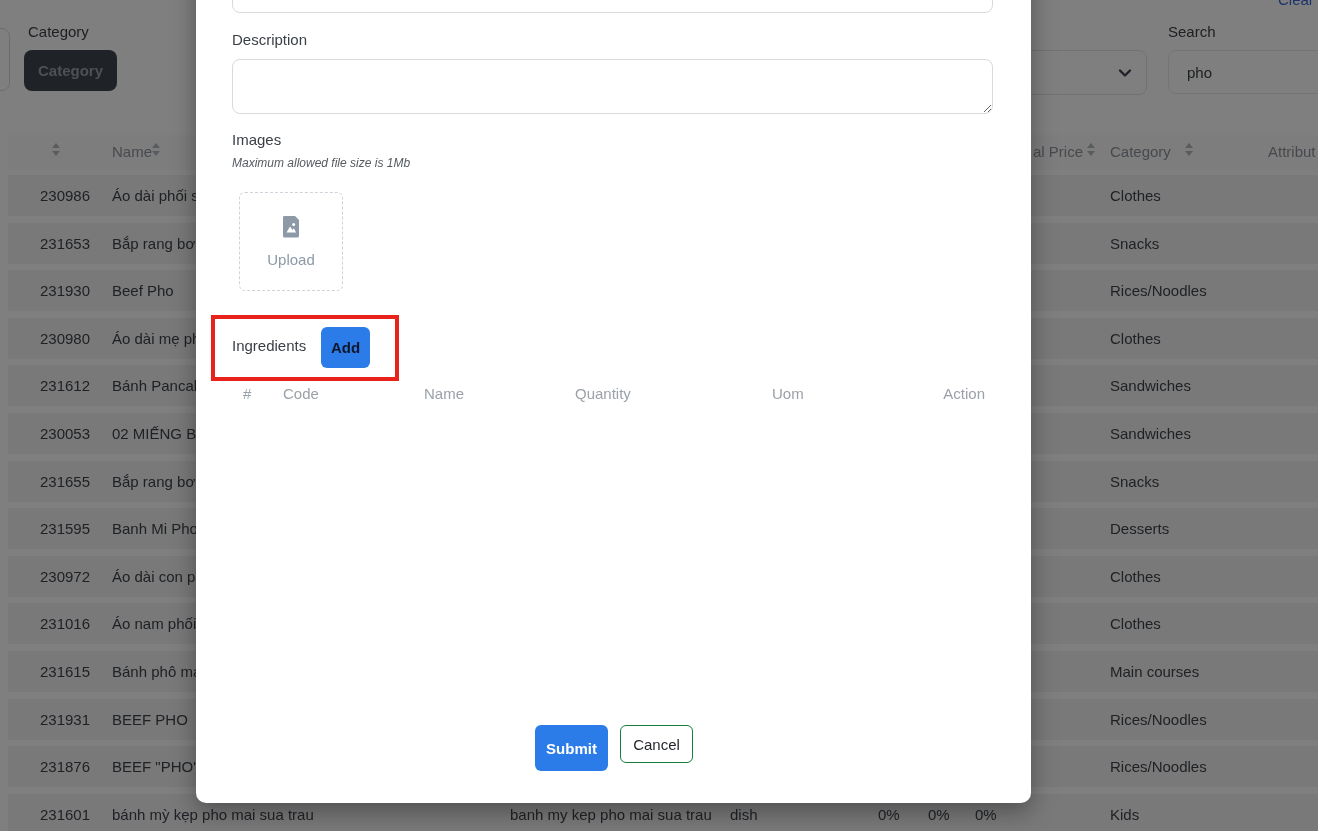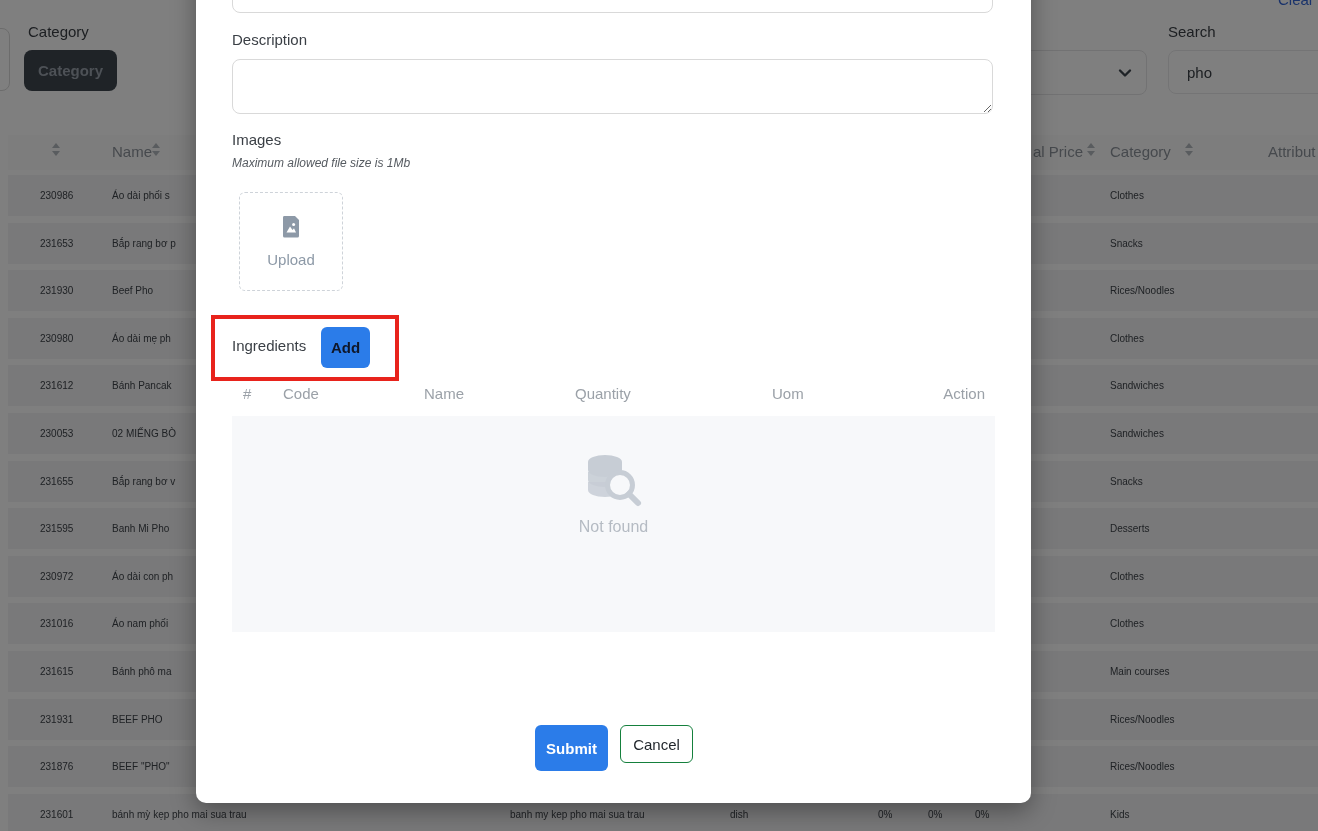--- a/index.html
+++ b/index.html
@@ -31,21 +31,21 @@
   .bg-select .chev{position:absolute;right:14px;top:15px;width:14px;height:14px;}
   .bg-select .chev svg{display:block;}
   .search-label{left:1168px;top:23px;}
   .search-input{position:absolute;left:1168px;top:50px;width:175px;height:44px;background:#fff;border:1px solid #e9e9eb;border-radius:8px;font-size:15px;color:#3b4046;padding-left:18px;}
   .clear-link{position:absolute;left:1278px;top:-9px;height:18px;font-size:15px;color:var(--link-blue);cursor:pointer;}
 
   .bg-thead{position:absolute;left:8px;top:135px;width:1322px;height:35px;background:#fafafa;}
   .bg-thead span{position:absolute;top:8px;font-size:15px;color:var(--muted);}
   .bg-rows{position:absolute;left:8px;top:175px;width:1322px;}
   .bg-row{position:relative;width:100%;height:41px;margin-bottom:6.6px;background:var(--row-bg);}
-  .bg-row span{position:absolute;top:0;line-height:41px;font-size:10px;color:#3f444a;white-space:nowrap;}
+  .bg-row span{position:absolute;top:0;line-height:41px;font-size:15px;color:#3f444a;white-space:nowrap;}
   .c-id{left:32px;}  .c-name{left:104px;}
   .c-name2{left:502px;} .c-uom{left:722px;}
   .c-t1{left:870px;} .c-t2{left:920px;} .c-t3{left:967px;}
   .c-cat{left:1102px;}
 
   .sort{position:absolute;display:inline-flex;flex-direction:column;gap:3px;top:11px;cursor:pointer;}
   .sort i{display:block;width:0;height:0;border-left:4px solid transparent;border-right:4px solid transparent;}
   .sort .up{border-bottom:5px solid #b3b8be;}
   .sort .dn{border-top:5px solid #b3b8be;}
 
@@ -225,32 +225,19 @@
 
     <div class="m-thead">
       <span class="mh-num">#</span>
       <span class="mh-code">Code</span>
       <span class="mh-name">Name</span>
       <span class="mh-qty">Quantity</span>
       <span class="mh-uom">Uom</span>
       <span class="mh-action">Action</span>
     </div>
 
-    <div class="m-empty">
-      <span>
-        <svg width="62" height="56" viewBox="0 0 62 56">
-          <ellipse cx="22" cy="10" rx="17" ry="7" fill="#c7cdd5"></ellipse>
-          <path d="M5 10 v8 c0 3.9 7.6 7 17 7 s17 -3.1 17 -7 v-8" fill="#c7cdd5"></path>
-          <path d="M5 20 v8 c0 3.9 7.6 7 17 7 s17 -3.1 17 -7 v-8" fill="#c7cdd5" opacity="0.9"></path>
-          <path d="M5 30 v8 c0 3.9 7.6 7 17 7 s17 -3.1 17 -7 v-8" fill="#c7cdd5" opacity="0.85"></path>
-          <circle cx="37" cy="33" r="12.5" fill="#f7f8fa" stroke="#c7cdd5" stroke-width="5"></circle>
-          <line x1="46" y1="42" x2="55" y2="51" stroke="#c7cdd5" stroke-width="6" stroke-linecap="round"></line>
-        </svg>
-      </span>
-      <span class="nf-text">Not found</span>
-    </div>
 
     <button class="m-submit">Submit</button>
     <button class="m-cancel">Cancel</button>
   </div>
 
   <div class="annotation"></div>
 </div>
 
 </body></html>

